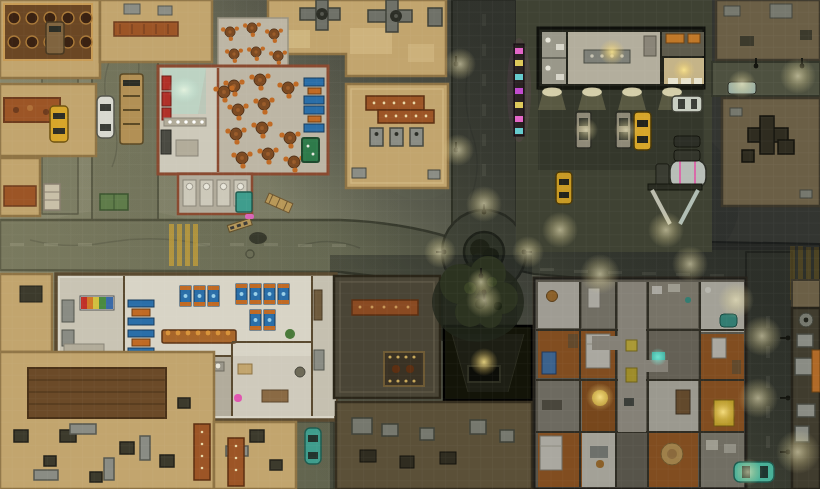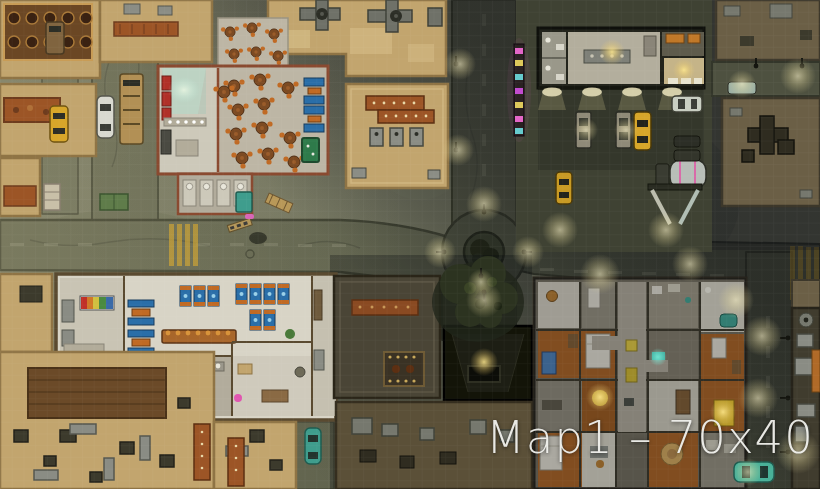--- a/index.html
+++ b/index.html
@@ -773,14 +773,13 @@
         <circle cx="723" cy="412" r="13" fill="url(#gy)"></circle>
   <circle cx="658" cy="357" r="9" fill="url(#gt)"></circle>
   <circle cx="684" cy="70" r="11" fill="url(#gy)"></circle>
         <circle cx="612" cy="52" r="13" fill="url(#gy)"></circle>
   <ellipse cx="184" cy="90" rx="16" ry="13" fill="url(#gc)"></ellipse>
 </g>
 
 <rect x="0" y="0" width="820" height="489" fill="url(#grid)"></rect>
 </svg>
 
-<div class="map-title">Map1 – 70x40</div>
 </div>
 
 </body></html>

